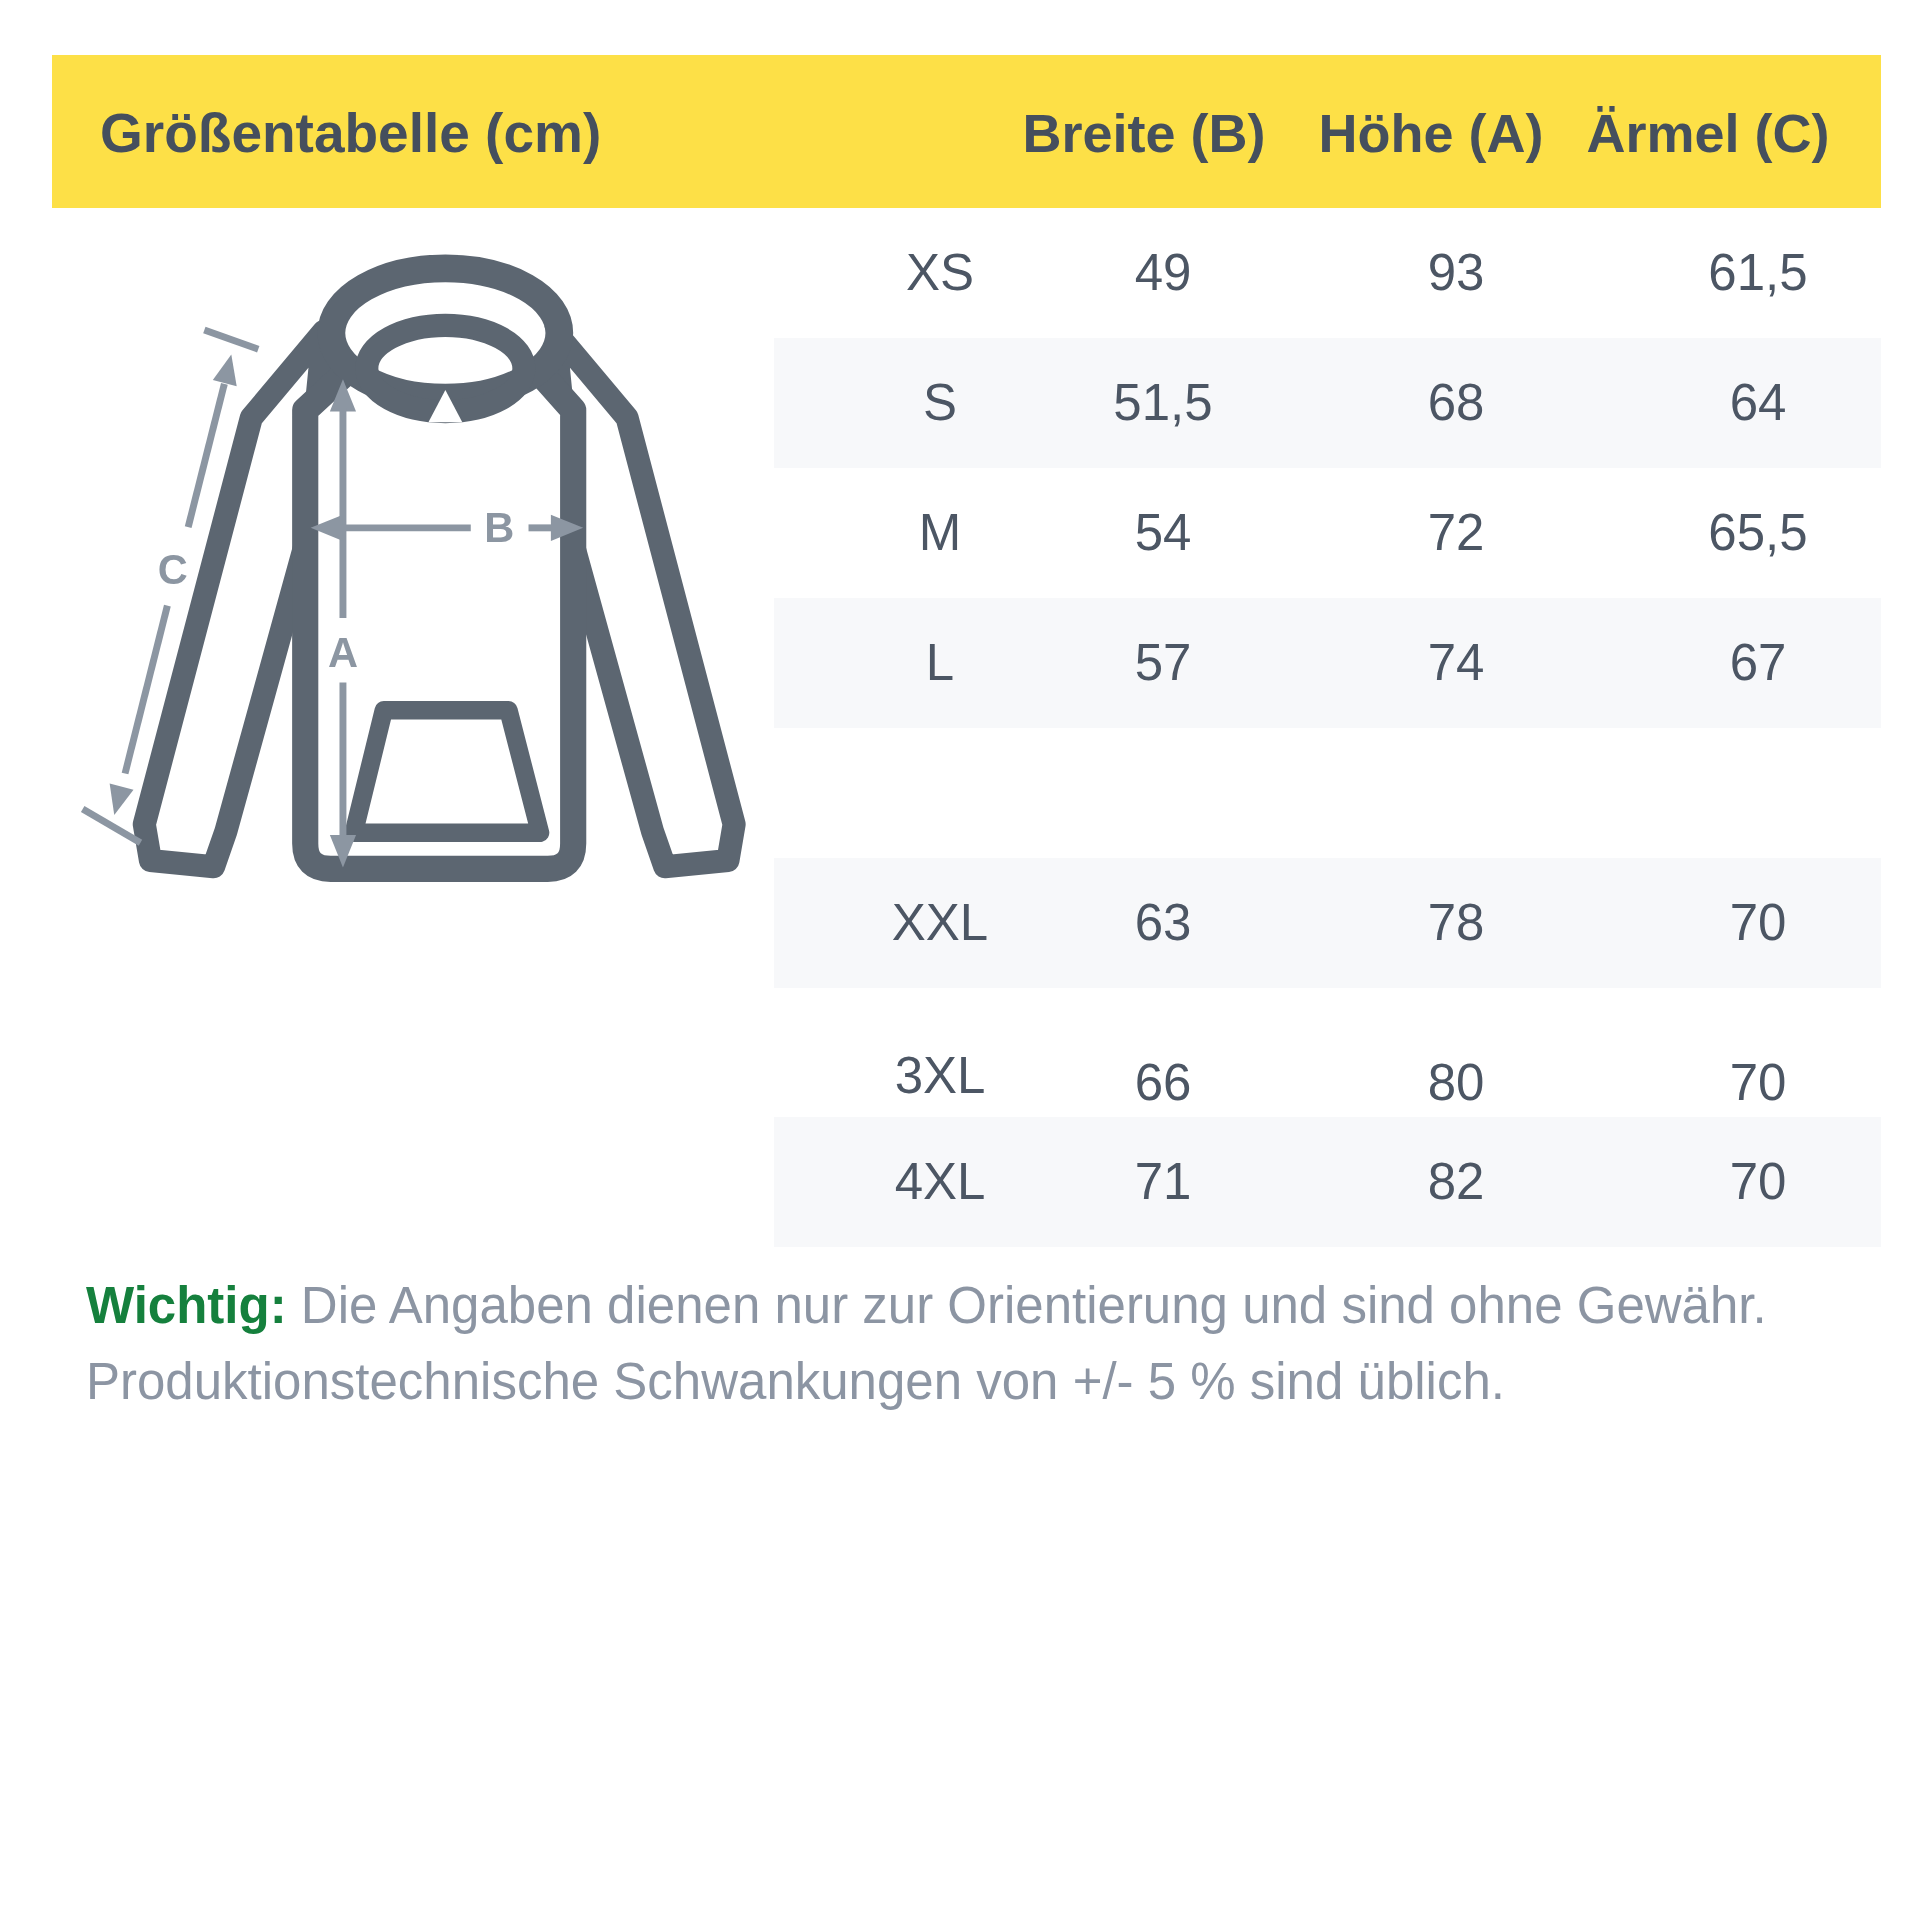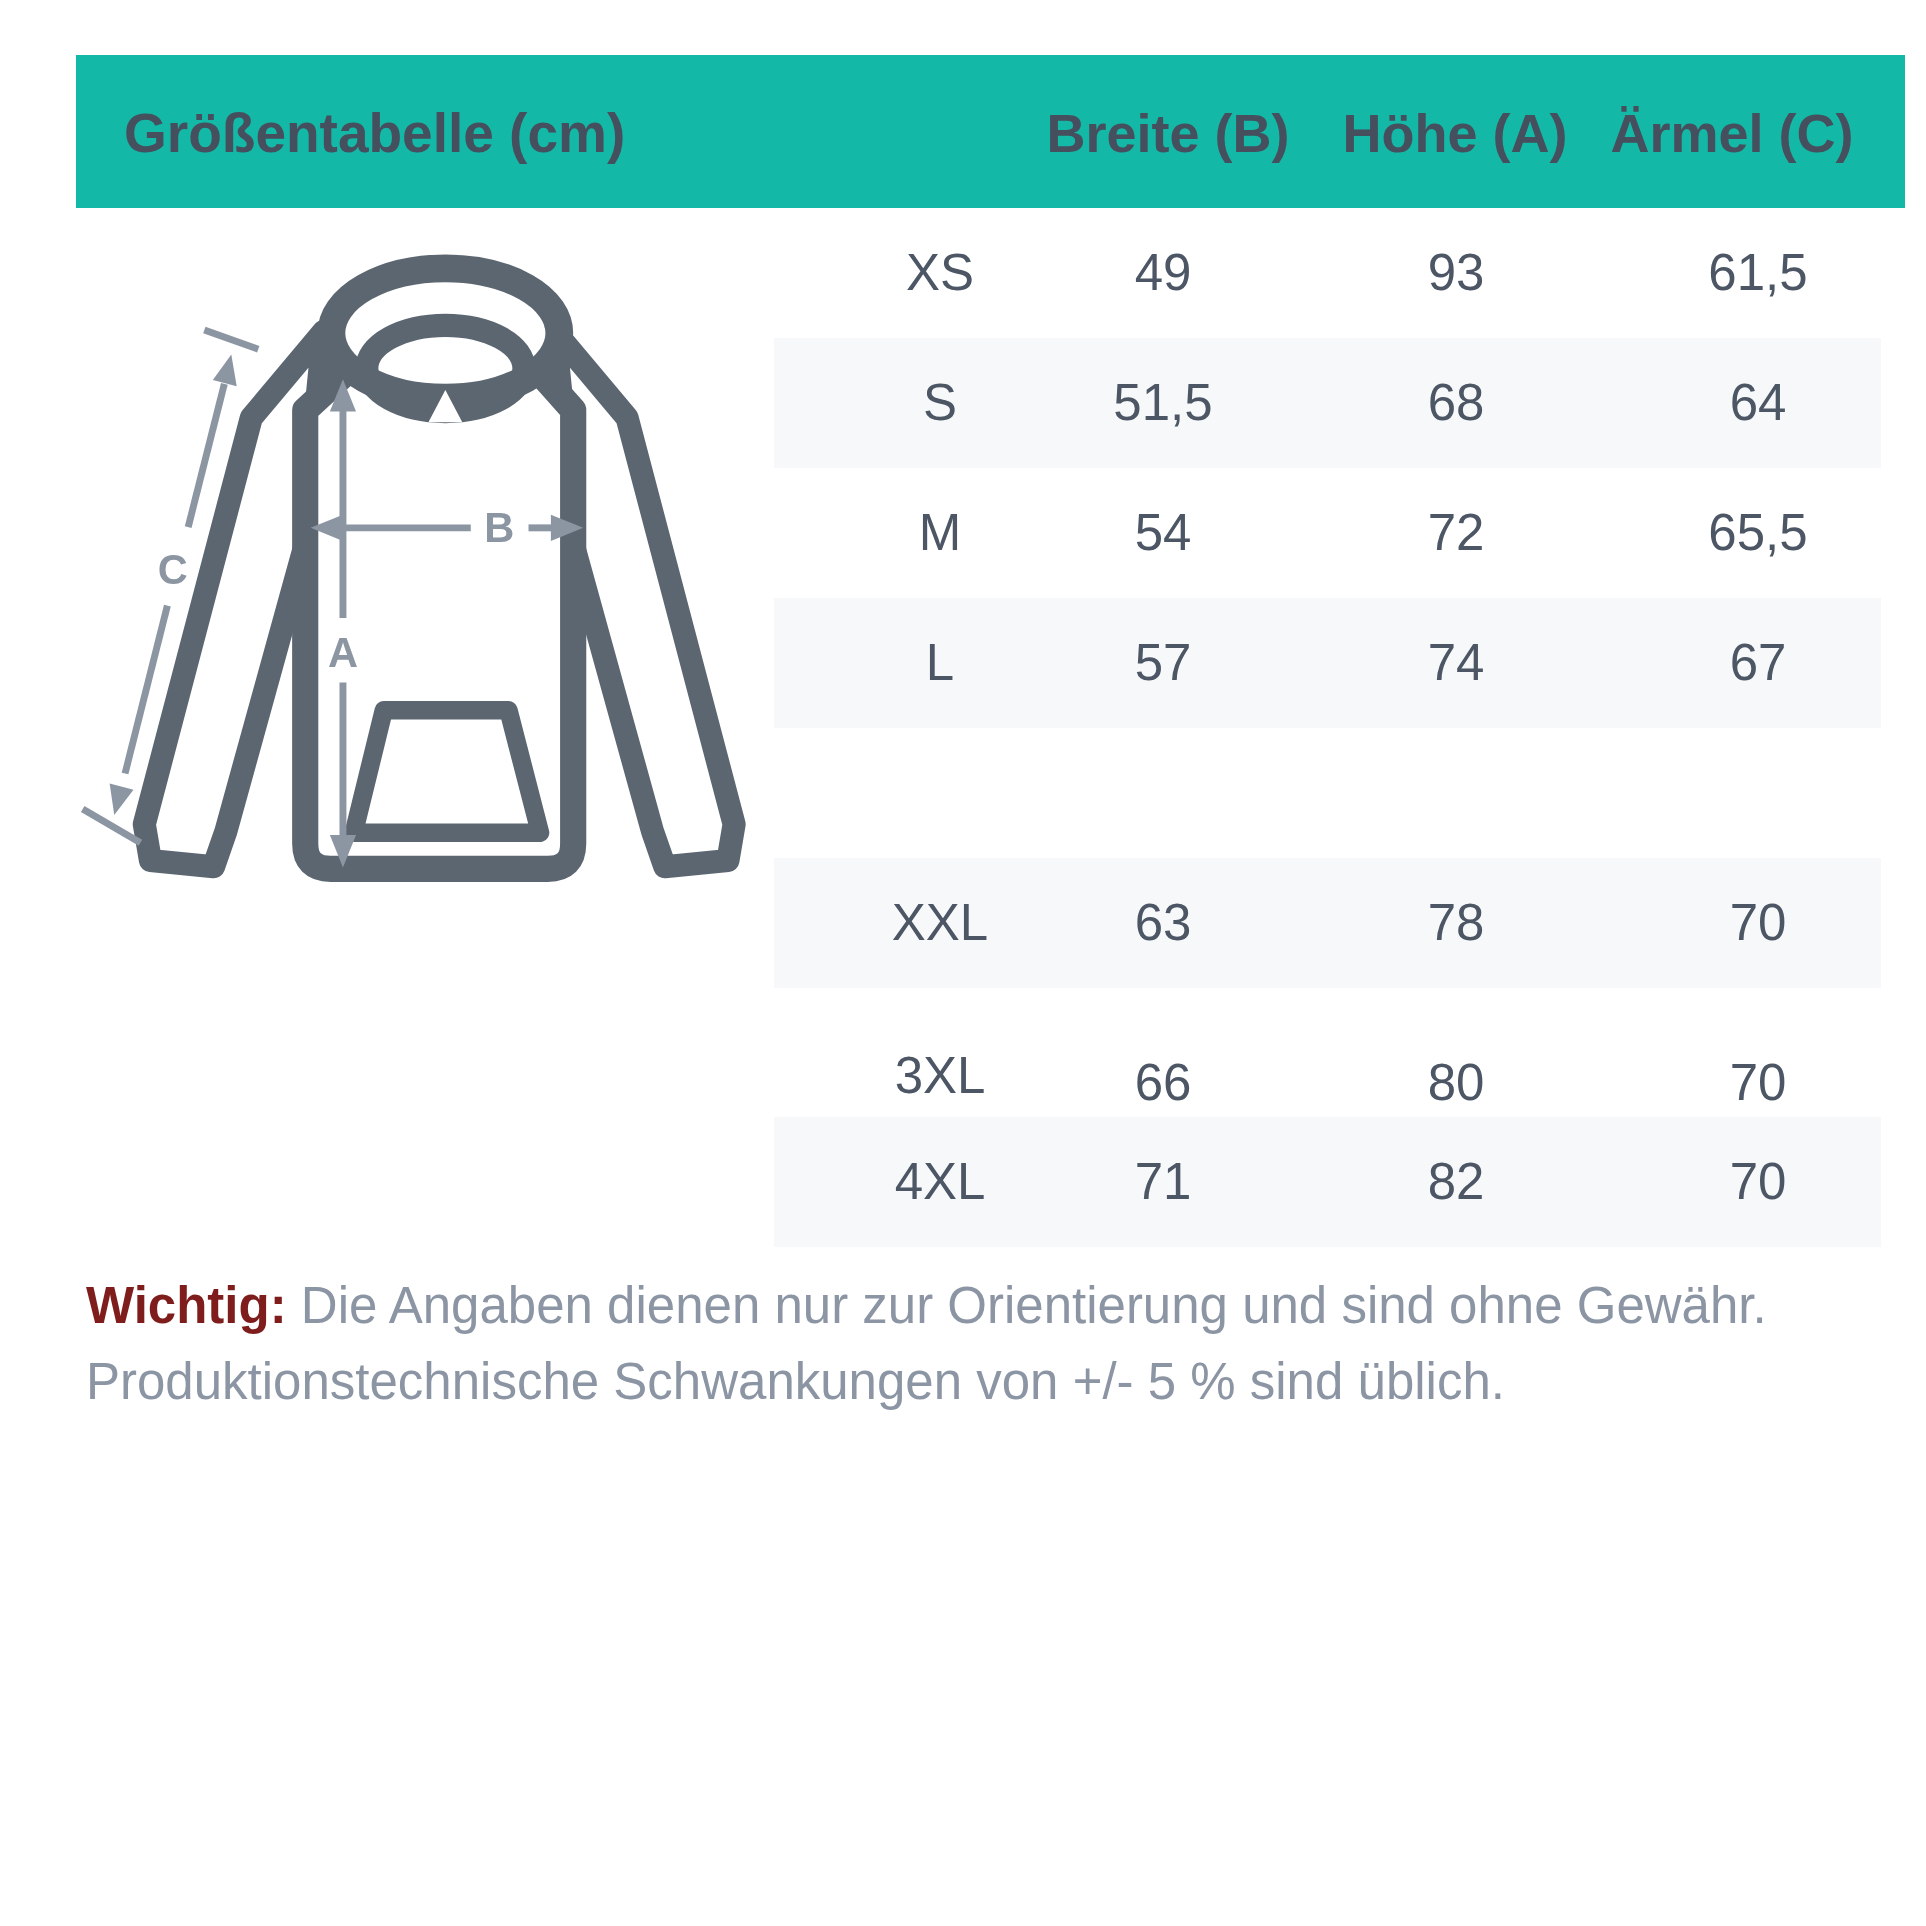--- a/index.html
+++ b/index.html
@@ -1,21 +1,21 @@
 <!DOCTYPE html>
 <html style="font-size:12.3px"><head>
 <meta charset="utf-8">
 <style>
   html,body{margin:0;padding:0;background:#fff;}
   .page{
     position:relative;width:1926px;height:1926px;background:#ffffff;
     font-family:"Liberation Sans",sans-serif;color:#4c5664;overflow:hidden;
   }
   
-  .header{position:absolute;left:52px;top:55px;width:1829px;height:153px;background:#14b8a6;margin-left:24px;}
+  .header{position:absolute;left:52px;top:55px;width:1829px;height:153px;background:#fde047;}
   .title{
     position:absolute;left:48px;top:0;height:153px;line-height:157px;
     font-size:55px;font-weight:bold;color:#454f5d;white-space:nowrap;
   }
   .colhead{
     position:absolute;top:0;height:181px;line-height:157px;transform:translateX(-50%);
     font-size:54px;font-weight:bold;color:#454f5d;white-space:nowrap;
   }
   .colhead.c1{left:1092px;}
   .colhead.c2{left:1379px;}
@@ -33,21 +33,21 @@
   .cell.c{left:940px;margin-left:44px;}
   .trow.shift20 .cell.num{transform:translate(-50%,15.4px);}
   .trow.shift9 .cell.num{transform:translate(-50%,7px);}
   
   .diagram{position:absolute;left:46px;top:216px;width:771px;height:693px;}
   
   .note{
     position:absolute;left:86px;top:1268px;width:1788px;
     font-size:51px;line-height:76px;color:#8c95a3;
   }
-  .note b{font-weight:bold;color:#7f1d1d;}
+  .note b{font-weight:bold;color:#15803d;}
 </style>
 </head>
 <body>
 
 <div class="page">
 
   <div class="header">
     <div class="title">Größentabelle (cm)</div>
     <div class="colhead c1">Breite (B)</div>
     <div class="colhead c3">Ärmel (C)</div>

